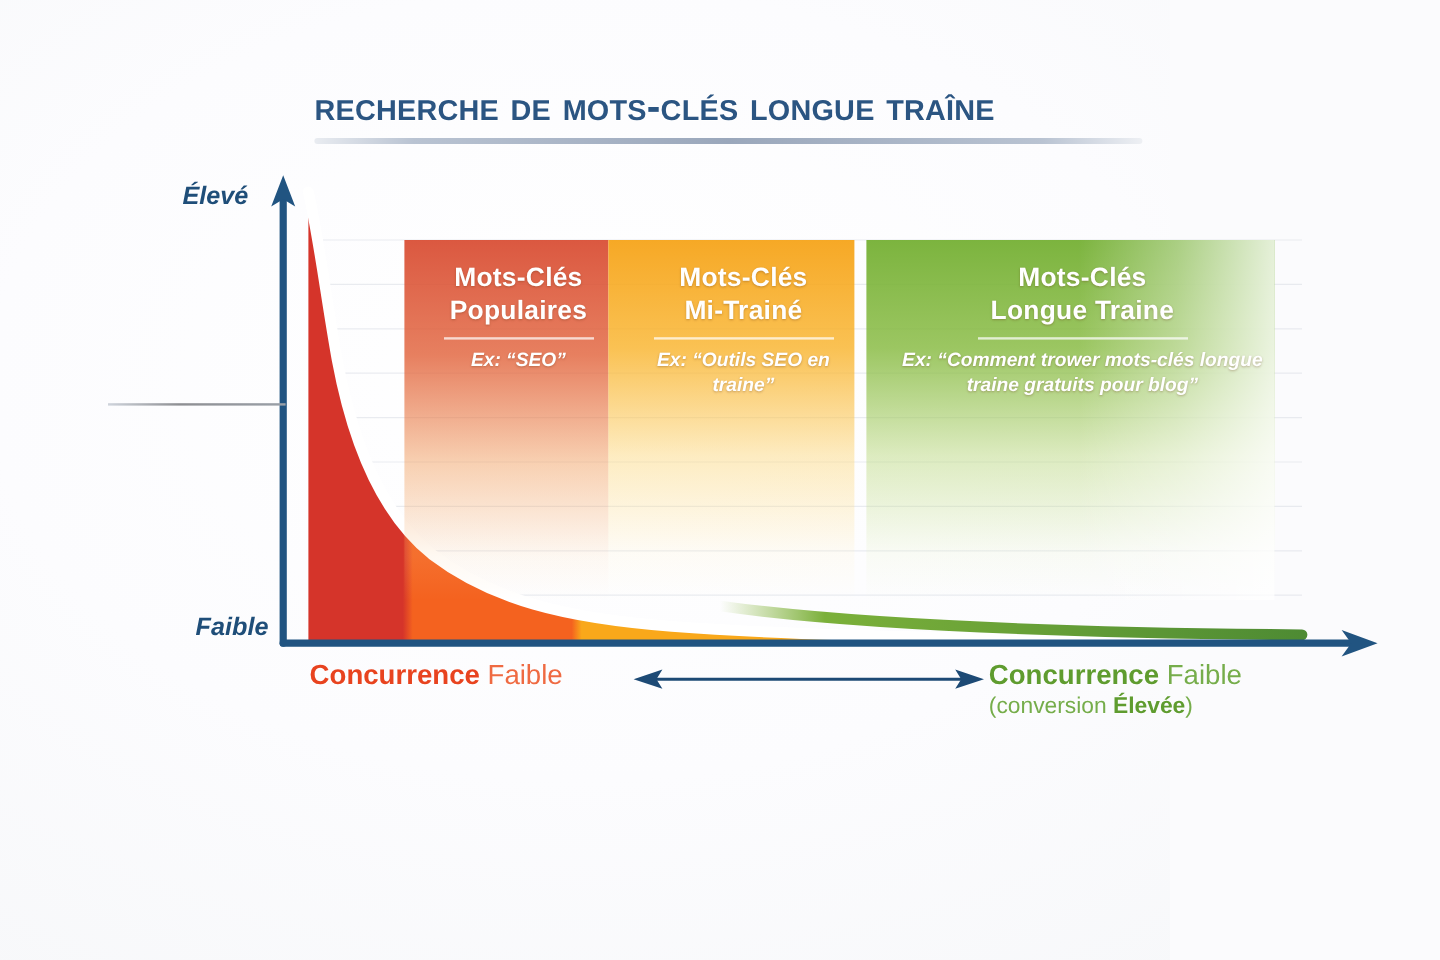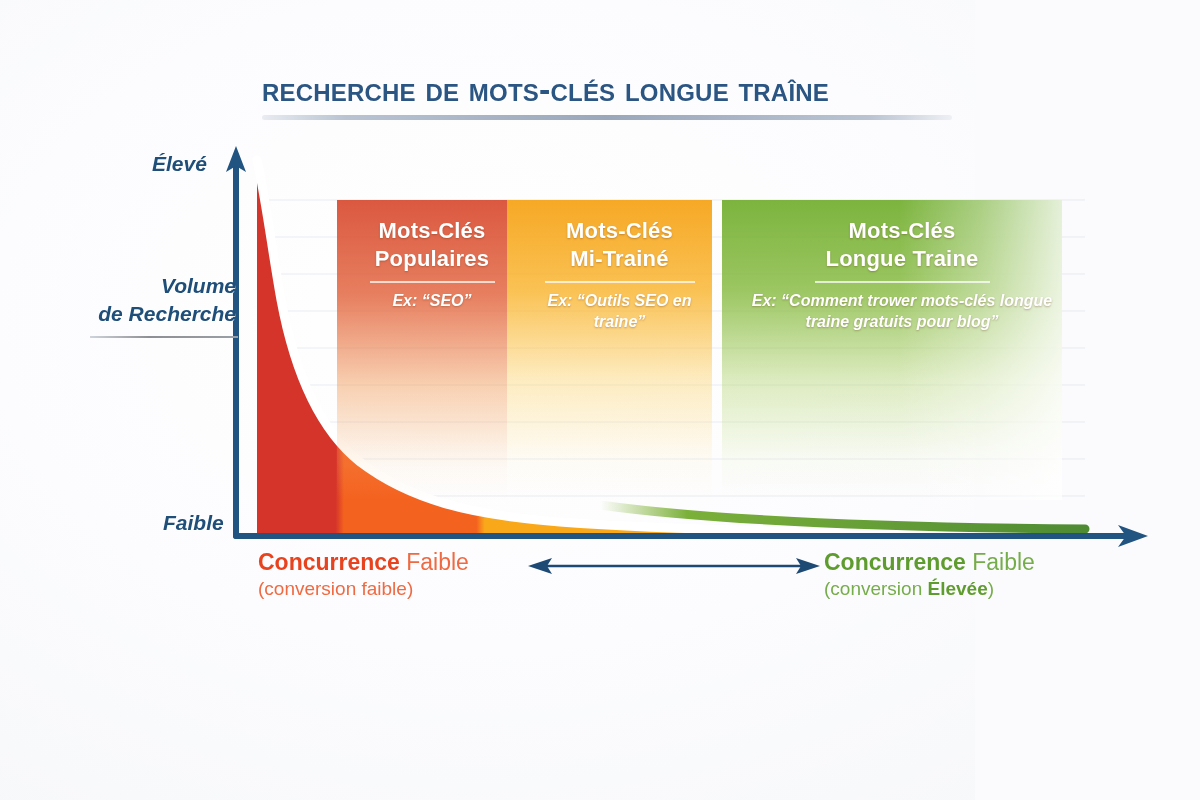--- a/index.html
+++ b/index.html
@@ -243,24 +243,20 @@
 
     <g>
       <line x1="538" y1="566" x2="810" y2="566" stroke="#1d4a75" stroke-width="2.5"></line>
       <polygon points="528,566 552,558 547,566 552,574" fill="#1d4a75"></polygon>
       <polygon points="820,566 796,558 801,566 796,574" fill="#1d4a75"></polygon>
     </g>
   </svg>
 
   <div class="axis-label" id="label-eleve">Élevé</div>
   <div class="axis-label" id="label-faible">Faible</div>
-  <div class="axis-label" id="label-volume">
-    <span>Volume</span><br>
-    <span>de Recherche</span>
-  </div>
   <div id="volume-rule"></div>
 
   <div class="seg-panel" id="seg-0">
     <div class="seg-title">
       <span>Mots-Clés</span><br>
       <span>Populaires</span>
     </div>
     <div class="seg-rule"></div>
     <div class="seg-example">Ex: “SEO”</div>
   </div>
@@ -280,21 +276,20 @@
       <span>Longue Traine</span>
     </div>
     <div class="seg-rule"></div>
     <div class="seg-example">Ex: “Comment trower mots-clés longue traine gratuits pour blog”</div>
   </div>
 
   <div class="bottom-legend" id="legend-left">
     <div class="legend-line1">
       <span class="bold c-red-strong">Concurrence</span><span class="c-red-soft"> Faible</span>
     </div>
-    <div class="legend-line2 c-red-soft">(conversion faible)</div>
   </div>
 
   <div class="bottom-legend" id="legend-right">
     <div class="legend-line1">
       <span class="bold c-green-strong">Concurrence</span><span class="c-green-soft"> Faible</span>
     </div>
     <div class="legend-line2 c-green-soft">
       <span>(conversion </span><span class="bold c-green-strong">Élevée</span><span>)</span>
     </div>
   </div>

